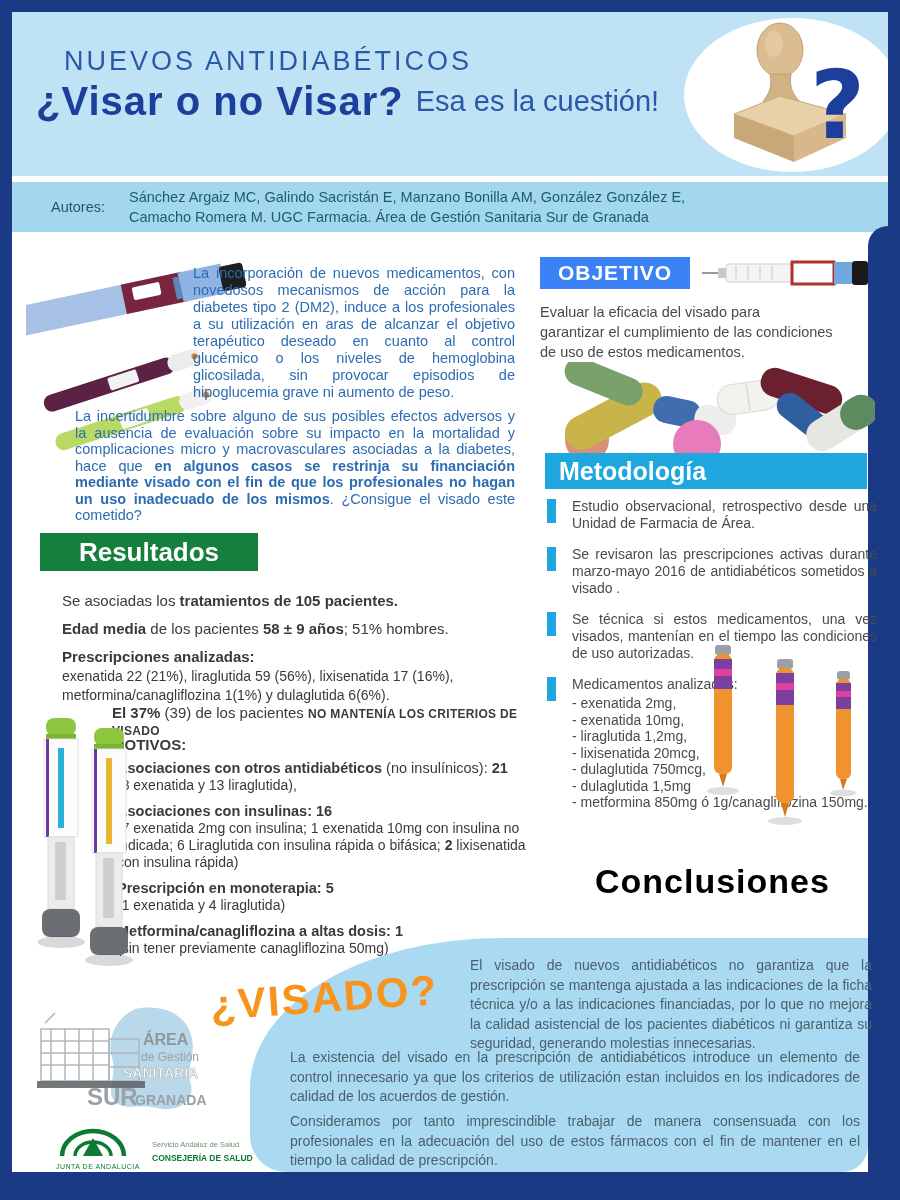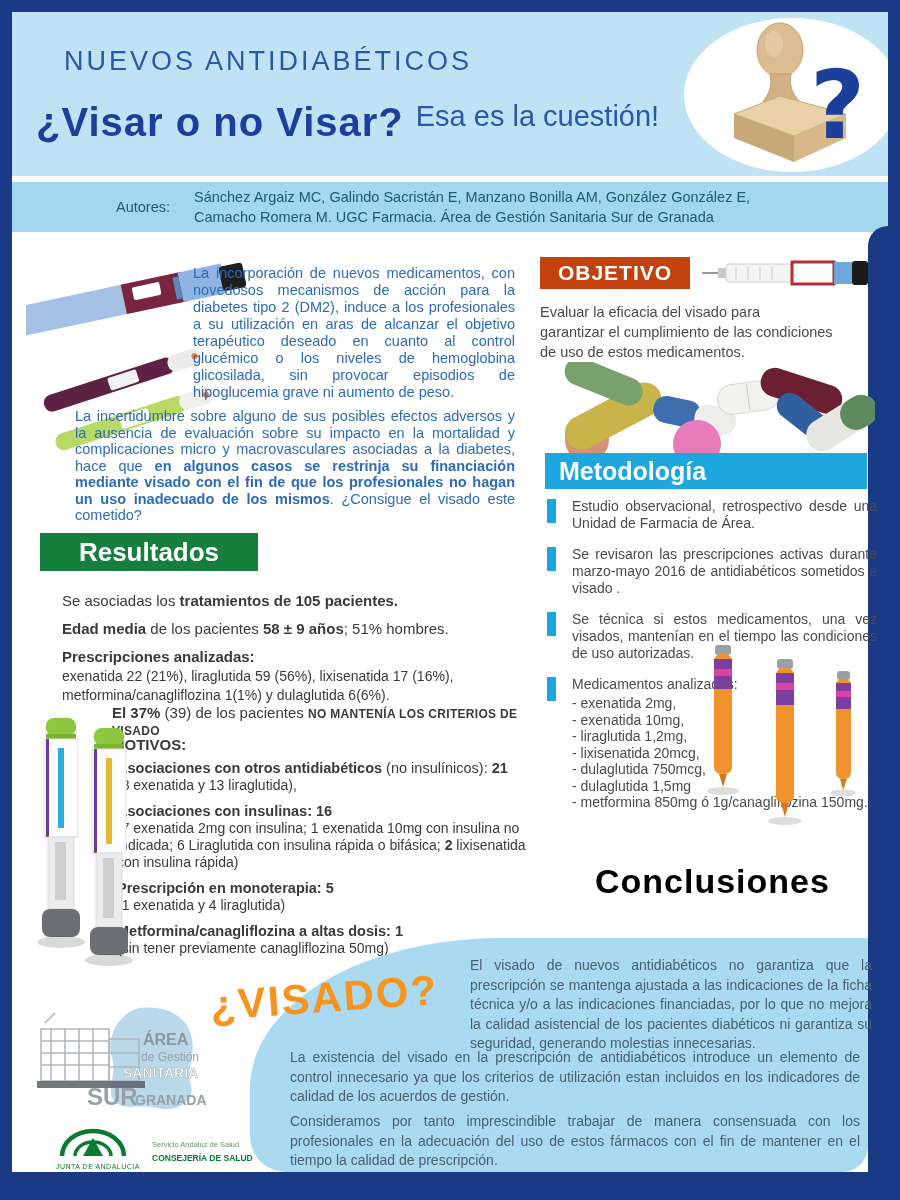--- a/index.html
+++ b/index.html
@@ -5,25 +5,25 @@
   html,body{margin:0;padding:0;}
   body{width:900px;height:1200px;background:#1a3a85;position:relative;overflow:hidden;
        font-family:"Liberation Sans", sans-serif;}
   .abs{position:absolute;}
   #inner{position:absolute;left:12px;top:12px;width:876px;height:1160px;background:#ffffff;}
   
   #header-band{left:0;top:0;width:876px;height:164px;background:#bfe3f5;overflow:hidden;}
   #stamp-ellipse{left:672px;top:6px;width:216px;height:154px;background:#ffffff;border-radius:50%;}
   #stamp-svg{left:706px;top:8px;}
   #title1{left:52px;top:34px;font-size:27px;letter-spacing:3px;color:#2a58a9;}
-  #title2{left:24px;top:88px;display:flex;align-items:flex-start;white-space:nowrap;}
+  #title2{left:24px;top:67px;display:flex;align-items:center;white-space:nowrap;}
   #title2 .big{font-size:40px;font-weight:bold;color:#1d3f9c;letter-spacing:1px;}
   #title2 .rest{font-size:29px;color:#2a58a9;margin-left:12px;}
   #authors-band{left:0;top:170px;width:876px;height:50px;background:#a2d7ef;display:flex;align-items:center;}
-  #authors-band .lbl{margin-left:104px;width:78px;font-size:14.5px;color:#1d5b70;flex:none;}
+  #authors-band .lbl{margin-left:39px;width:78px;font-size:14.5px;color:#1d5b70;flex:none;}
   #authors-band .lines{font-size:14.5px;line-height:20px;color:#1d5b70;}
   
   #right-strip{left:856px;top:214px;width:20px;height:946px;background:#1a3a85;border-top-left-radius:22px;}
   
   #pens-topleft{left:14px;top:228px;}
   #intro-p1{left:181px;top:253px;width:322px;font-size:14.5px;line-height:17px;text-align:justify;color:#2d6cb3;}
   #intro-p2{left:63px;top:396px;width:440px;font-size:14.5px;line-height:16.5px;text-align:justify;color:#2d6cb3;}
   #intro-p2 b{color:#2d6cb3;}
   
   #res-box{left:28px;top:521px;width:218px;height:38px;background:#15803d;color:#fff;
@@ -36,21 +36,21 @@
   #res-pct{left:100px;top:692px;width:420px;color:#3a3a3a;font-size:15px;}
   #res-pct .caps{font-size:12px;font-weight:bold;letter-spacing:.3px;}
   #motivos-label{left:100px;top:724px;font-weight:bold;font-size:15px;color:#3a3a3a;}
   #motivos-list{left:92px;top:748px;width:428px;}
   .motivo{display:flex;margin-bottom:9px;color:#3a3a3a;}
   .motivo .dash{width:13px;flex:none;font-size:14.5px;}
   .motivo .mbody{font-size:14px;line-height:17px;}
   .motivo .mtitle{font-size:14.5px;}
   #green-pens{left:26px;top:688px;}
   
-  #obj-box{left:528px;top:245px;width:150px;height:32px;background:#c2410c;color:#fff;
+  #obj-box{left:528px;top:245px;width:150px;height:32px;background:#3b82f6;color:#fff;
            font-size:21px;font-weight:bold;text-align:center;line-height:32px;letter-spacing:1px;}
   #obj-pen{left:690px;top:243px;}
   #obj-text{left:528px;top:290px;width:335px;font-size:14.5px;line-height:20px;color:#474b4d;}
   #pills-svg{left:533px;top:350px;}
   #met-banner{left:533px;top:441px;width:322px;height:36px;background:#1ea7de;color:#fff;
               font-size:25px;font-weight:bold;line-height:36px;padding-left:14px;box-sizing:border-box;}
   #met-bullets{left:533px;top:486px;width:332px;}
   .mitem{position:relative;padding-left:27px;color:#474b4d;font-size:14px;line-height:17px;
          text-align:justify;margin-bottom:14px;}
   .bbar{position:absolute;left:2px;top:1px;width:9px;height:24px;background:#1ea7de;}

